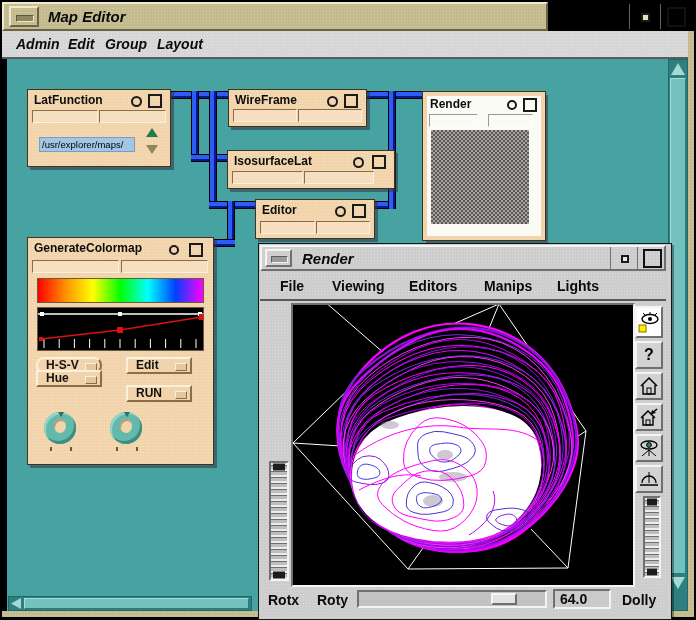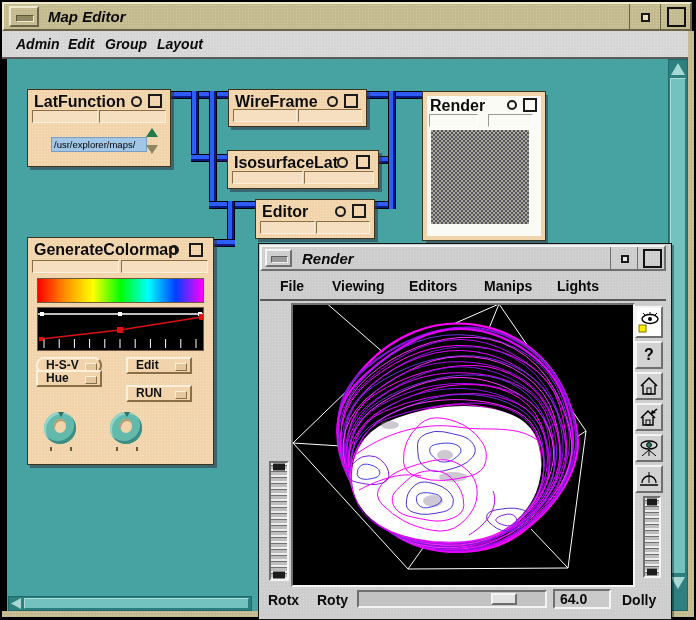--- a/index.html
+++ b/index.html
@@ -18,21 +18,21 @@
     background-size:4px 4px;background-position:0 0,2px 2px;}
   
   .raised{border:2px solid;border-color:#f4f4f4 #6f6f6f #6f6f6f #f4f4f4;}
   .sunken{border:2px solid;border-color:#6f6f6f #f4f4f4 #f4f4f4 #6f6f6f;}
   .raised-k{border:2px solid;border-color:#eee8cd #6b6548 #6b6548 #eee8cd;}
   
   .pipe-h{position:absolute;height:8px;z-index:2;background:linear-gradient(180deg,#000 0,#000 1px,#2e5cf6 1px,#2e5cf6 5px,#0a1a86 5px,#0a1a86 7px,#000 7px,#000 8px);}
   .pipe-v{position:absolute;width:8px;z-index:2;background:linear-gradient(90deg,#000 0,#000 1px,#2e5cf6 1px,#2e5cf6 5px,#0a1a86 5px,#0a1a86 7px,#000 7px,#000 8px);}
   
   .module{position:absolute;z-index:3;border:1px solid #41341d;box-shadow:3px 3px 0 rgba(45,52,72,.55);}
-  .m-title{position:absolute;left:6px;top:3px;font-weight:bold;font-size:16px;color:#0c0c0c;letter-spacing:0;}
+  .m-title{position:absolute;left:6px;top:3px;font-weight:bold;font-size:12px;color:#0c0c0c;letter-spacing:0;}
   .m-dot{position:absolute;width:7px;height:7px;border:2px solid #1a1a1a;border-radius:50%;}
   .m-sq{position:absolute;width:10px;height:10px;border:2px solid #1a1a1a;background:transparent;}
   .m-bar{position:absolute;height:11px;background:#f6dfc0;border:1px solid;border-color:#8a6f46 #fcf0dd #fcf0dd #8a6f46;}
   .m-bar-w{background:#fbfbf6;border-color:#9a9a9a #fff #fff #9a9a9a;}
   .opt-btn{position:absolute;height:17px;background:#f1d4ac;border:2px solid;border-color:#fcf0dd #8a6f46 #8a6f46 #fcf0dd;font-weight:bold;font-size:12px;color:#111;line-height:13px;padding-left:8px;box-sizing:border-box;}
   .opt-dash{position:absolute;right:3px;top:4px;width:10px;height:6px;background:#e4c79c;border:1px solid;border-color:#fcf0dd #8a6f46 #8a6f46 #fcf0dd;}
   .knob{position:absolute;width:32px;height:32px;border-radius:50%;background:#63b9ac;
         box-shadow:inset 2px 2px 0 #93d6c9,inset -2px -3px 0 #3d8d82;}
   .knob-hole{position:absolute;left:10px;top:7px;width:12px;height:14px;border-radius:50%;background:#f1d4ac;box-shadow:inset 1px 2px 0 #b59a6e;}
   .knob-notch{position:absolute;left:14px;top:0px;width:0;height:0;border-left:3px solid transparent;border-right:3px solid transparent;border-top:5px solid #2f6f66;}
@@ -48,21 +48,21 @@
   .scroll-tri-left{width:12px;height:12px;background:#a6d8d4;clip-path:polygon(0 50%,100% 0,100% 100%);}
   .scroll-tri-up{width:14px;height:12px;background:#a6d8d4;clip-path:polygon(50% 0,0 100%,100% 100%);}
   .scroll-tri-down{width:14px;height:12px;background:#a6d8d4;clip-path:polygon(0 0,100% 0,50% 100%);}
   .lbl{font-weight:bold;color:#0a0a0a;}
 </style>
 </head>
 <body>
 
 <div id="root">
 
-  <div class="abs dith-khaki raised-k" style="left:2px;top:2px;width:690px;height:29px;box-sizing:border-box;">
+  <div class="abs dith-khaki raised-k" style="left:2px;top:2px;width:546px;height:29px;box-sizing:border-box;">
     <div class="abs raised-k dith-khaki" style="left:5px;top:2px;width:30px;height:21px;box-sizing:border-box;">
       <div class="abs" style="left:5px;top:7px;width:16px;height:5px;background:#8d865e;border:1px solid;border-color:#5e583a #efe9cc #efe9cc #5e583a;"></div>
     </div>
     <div class="abs lbl" style="left:44px;top:4px;font-size:15px;font-style:italic;">Map Editor</div>
     <div class="abs" style="left:625px;top:0;width:1px;height:25px;background:#6b6548;"></div>
     <div class="abs" style="left:626px;top:0;width:30px;height:25px;">
       <div class="abs" style="left:11px;top:9px;width:5px;height:5px;border:2px solid #1a1a1a;background:#e8e0bc;"></div>
     </div>
     <div class="abs" style="left:656px;top:0;width:1px;height:25px;background:#6b6548;"></div>
     <div class="abs" style="left:657px;top:0;width:29px;height:25px;">
@@ -110,36 +110,36 @@
   <div class="pipe-h" style="left:376px;top:156px;width:20px;"></div>
   <div class="pipe-h" style="left:372px;top:201px;width:24px;"></div>
   <div class="pipe-v" style="left:388px;top:91px;height:118px;"></div>
 
   <div class="module dith-peach" style="left:27px;top:89px;width:142px;height:76px;">
     <div class="m-title">LatFunction</div>
     <div class="m-dot" style="right:28px;top:6px;"></div>
     <div class="m-sq" style="right:8px;top:4px;"></div>
     <div class="m-bar" style="left:4px;top:20px;width:64px;"></div>
     <div class="m-bar" style="left:71px;top:20px;width:65px;"></div>
-    <div class="abs" style="left:11px;top:47px;width:96px;height:15px;background:#a2c6e6;border:1px solid #7a9cc0;box-sizing:border-box;overflow:hidden;margin-left:12px;">
+    <div class="abs" style="left:11px;top:47px;width:96px;height:15px;background:#a2c6e6;border:1px solid #7a9cc0;box-sizing:border-box;overflow:hidden;">
       <span style="font-size:9.5px;color:#000;line-height:13px;padding-left:2px;display:block;white-space:nowrap;">/usr/explorer/maps/</span>
     </div>
     <div class="tri" style="left:118px;top:38px;border-left:6px solid transparent;border-right:6px solid transparent;border-bottom:9px solid #1f7a4c;"></div>
     <div class="tri" style="left:118px;top:55px;border-left:6px solid transparent;border-right:6px solid transparent;border-top:9px solid #8d865e;"></div>
   </div>
 
   <div class="module dith-peach" style="left:228px;top:89px;width:137px;height:36px;">
     <div class="m-title">WireFrame</div>
     <div class="m-dot" style="right:28px;top:6px;"></div>
     <div class="m-sq" style="right:8px;top:4px;"></div>
     <div class="m-bar" style="left:4px;top:19px;width:62px;"></div>
     <div class="m-bar" style="left:69px;top:19px;width:62px;"></div>
   </div>
 
-  <div class="module dith-peach" style="left:227px;top:150px;width:150px;height:37px;">
+  <div class="module dith-peach" style="left:227px;top:150px;width:150px;height:37px;padding-left:16px;">
     <div class="m-title">IsosurfaceLat</div>
     <div class="m-dot" style="right:30px;top:6px;"></div>
     <div class="m-sq" style="right:8px;top:4px;"></div>
     <div class="m-bar" style="left:4px;top:20px;width:69px;"></div>
     <div class="m-bar" style="left:76px;top:20px;width:68px;"></div>
   </div>
 
   <div class="module dith-peach" style="left:255px;top:199px;width:118px;height:38px;">
     <div class="m-title">Editor</div>
     <div class="m-dot" style="right:28px;top:6px;"></div>

